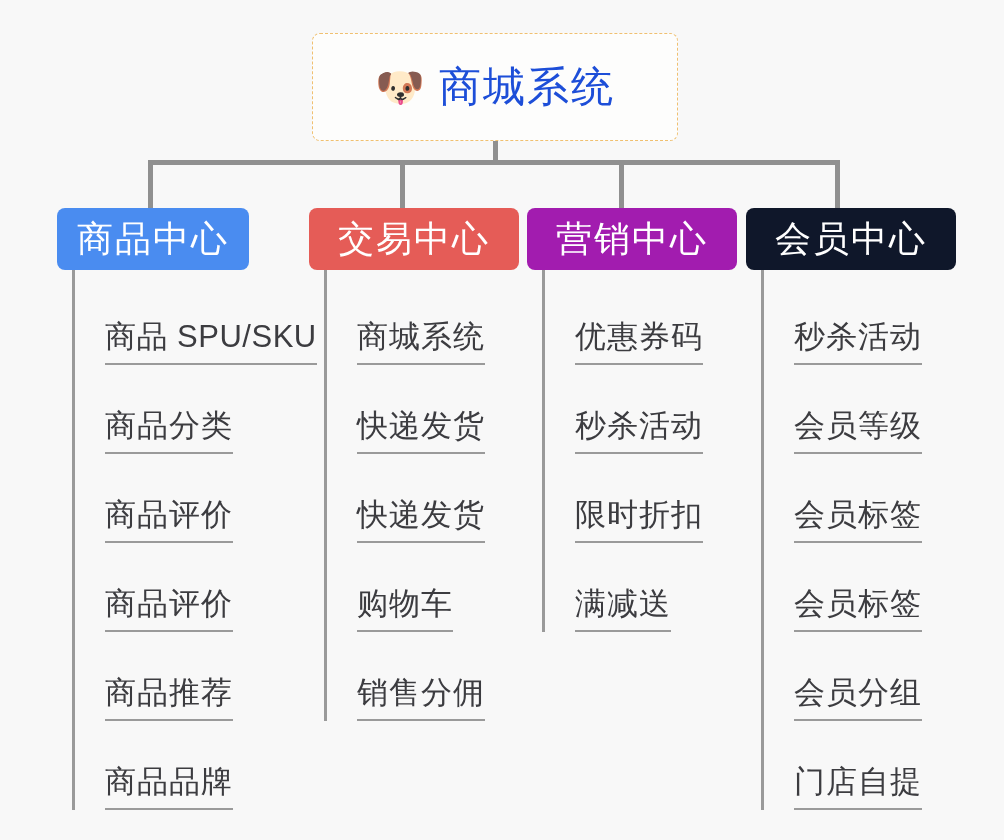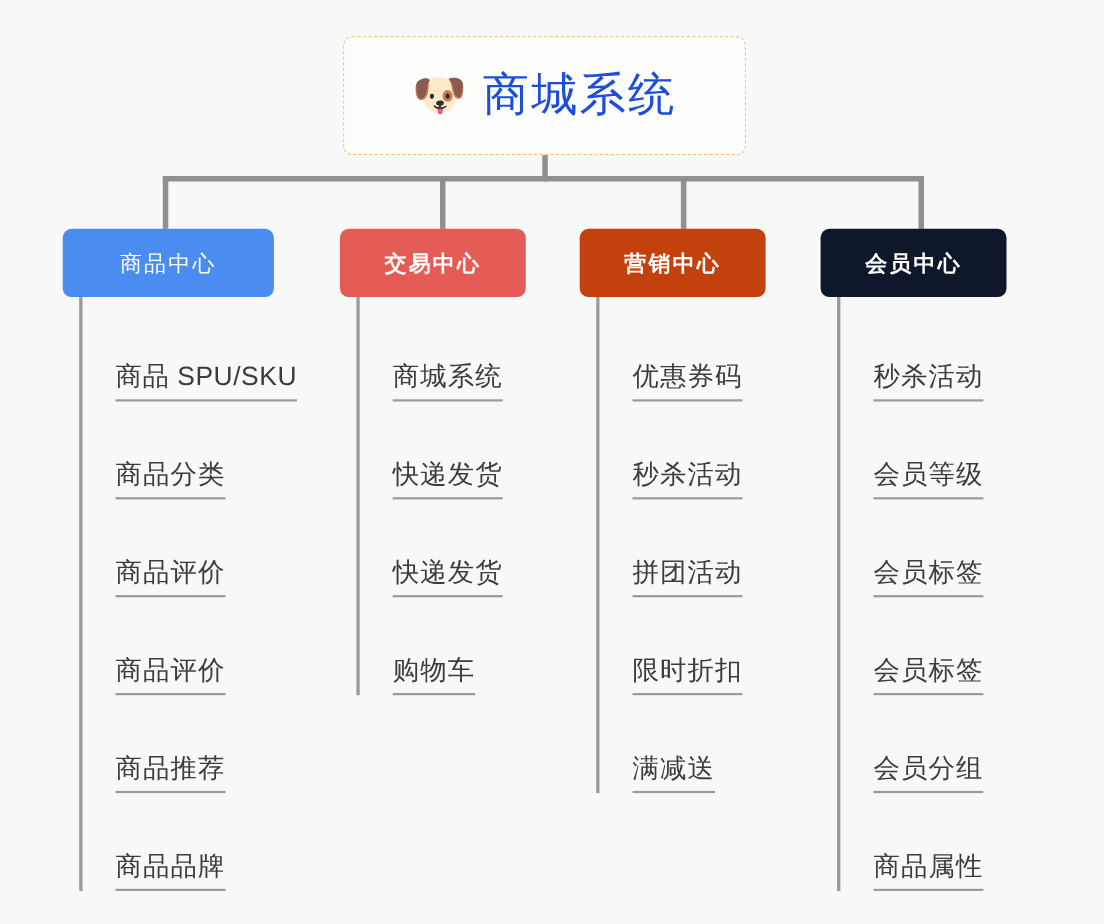--- a/index.html
+++ b/index.html
@@ -79,27 +79,26 @@
     top: 208px;
     width: 192px;
   }
   .cat-box {
     height: 62px;
     border-radius: 8px;
     display: flex;
     align-items: center;
     justify-content: center;
     color: #ffffff;
-    font-size: 20px;
+    font-size: 36px;
     letter-spacing: 2px;
     white-space: nowrap;
   }
   .cat-box.narrow {
-    width: 169px;
-    font-weight: bold;
+    width: 210px;
   }
 
   
   .branch {
     position: relative;
     margin-left: 15px;
     border-left: 3px solid #9a9a9a;
     padding-top: 6px;
   }
   .leaf {
@@ -107,21 +106,21 @@
     height: 89px;
     box-sizing: border-box;
     display: flex;
     align-items: flex-end;
     justify-content: flex-start;
   }
   .leaf-label {
     display: inline-block;
     margin-left: 30px;
     padding-bottom: 5px;
-    font-size: 24px;
+    font-size: 31px;
     color: #3c3c40;
     letter-spacing: 1px;
     white-space: nowrap;
     border-bottom: 2px solid #9a9a9a;
   }
   .leaf-label.wide {
     letter-spacing: 0.5px;
   }
 </style>
 </head>
@@ -177,36 +176,36 @@
         </div>
       <div class="leaf">
           <span class="leaf-label">快递发货</span>
         </div>
       <div class="leaf">
           <span class="leaf-label">快递发货</span>
         </div>
       <div class="leaf">
           <span class="leaf-label">购物车</span>
         </div>
+      <div class="leaf">
+          <span class="leaf-label">销售分佣</span>
+        </div>
     </div>
   </div>
 
   <div class="column" style="left:527px">
-    <div class="cat-box narrow" style="background:#c2410c">
+    <div class="cat-box narrow" style="background:#a21caf">
       <span>营销中心</span>
     </div>
     <div class="branch">
       <div class="leaf">
           <span class="leaf-label">优惠券码</span>
         </div>
       <div class="leaf">
           <span class="leaf-label">秒杀活动</span>
-        </div>
-      <div class="leaf">
-          <span class="leaf-label">拼团活动</span>
         </div>
       <div class="leaf">
           <span class="leaf-label">限时折扣</span>
         </div>
       <div class="leaf">
           <span class="leaf-label">满减送</span>
         </div>
     </div>
   </div>
 
@@ -224,18 +223,18 @@
       <div class="leaf">
           <span class="leaf-label">会员标签</span>
         </div>
       <div class="leaf">
           <span class="leaf-label">会员标签</span>
         </div>
       <div class="leaf">
           <span class="leaf-label">会员分组</span>
         </div>
       <div class="leaf">
-          <span class="leaf-label">商品属性</span>
+          <span class="leaf-label">门店自提</span>
         </div>
     </div>
   </div>
 
 </div>
 
 </body></html>

